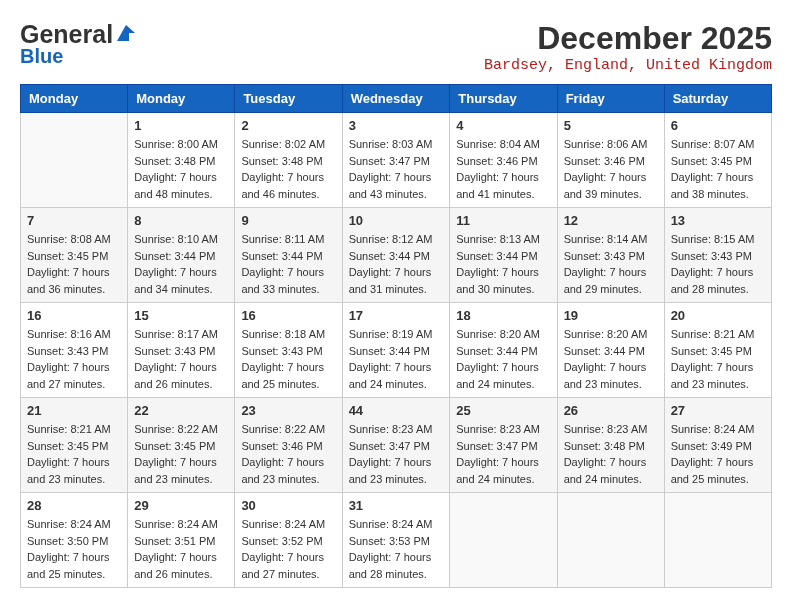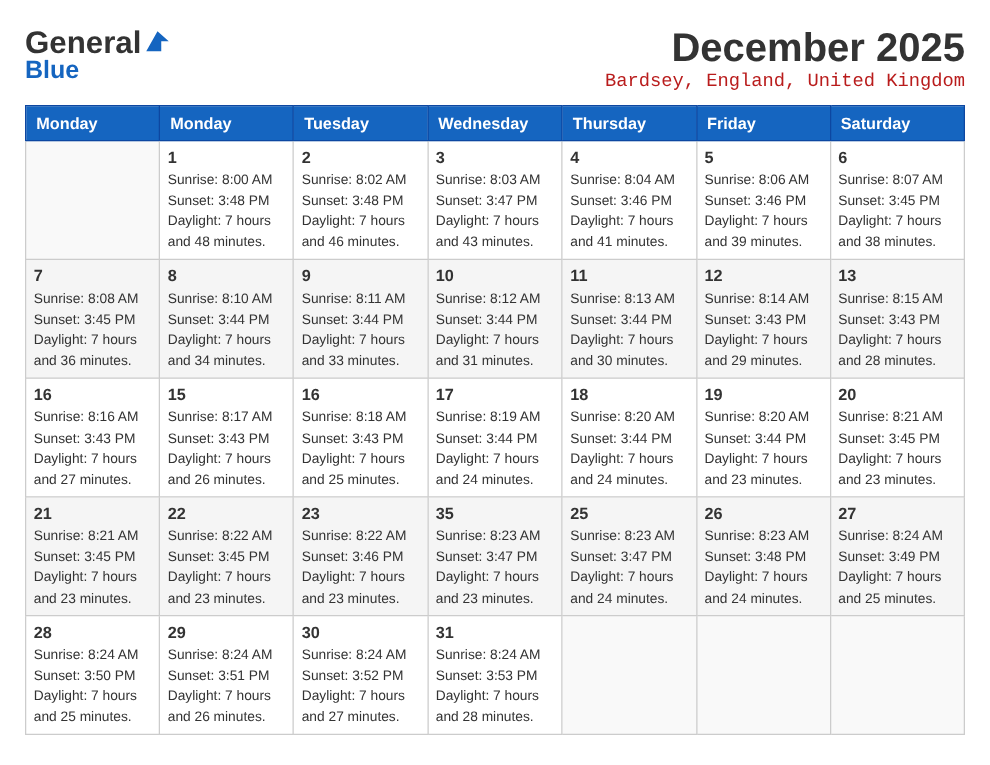--- a/index.html
+++ b/index.html
@@ -205,21 +205,21 @@
         </td>
         <td>
           <span class="day-num">22</span>
           <div class="day-info">Sunrise: 8:22 AM<br>Sunset: 3:45 PM<br>Daylight: 7 hours<br>and 23 minutes.</div>
         </td>
         <td>
           <span class="day-num">23</span>
           <div class="day-info">Sunrise: 8:22 AM<br>Sunset: 3:46 PM<br>Daylight: 7 hours<br>and 23 minutes.</div>
         </td>
         <td>
-          <span class="day-num">35</span>
+          <span class="day-num">44</span>
           <div class="day-info">Sunrise: 8:23 AM<br>Sunset: 3:47 PM<br>Daylight: 7 hours<br>and 23 minutes.</div>
         </td>
         <td>
           <span class="day-num">25</span>
           <div class="day-info">Sunrise: 8:23 AM<br>Sunset: 3:47 PM<br>Daylight: 7 hours<br>and 24 minutes.</div>
         </td>
         <td>
           <span class="day-num">26</span>
           <div class="day-info">Sunrise: 8:23 AM<br>Sunset: 3:48 PM<br>Daylight: 7 hours<br>and 24 minutes.</div>
         </td>

